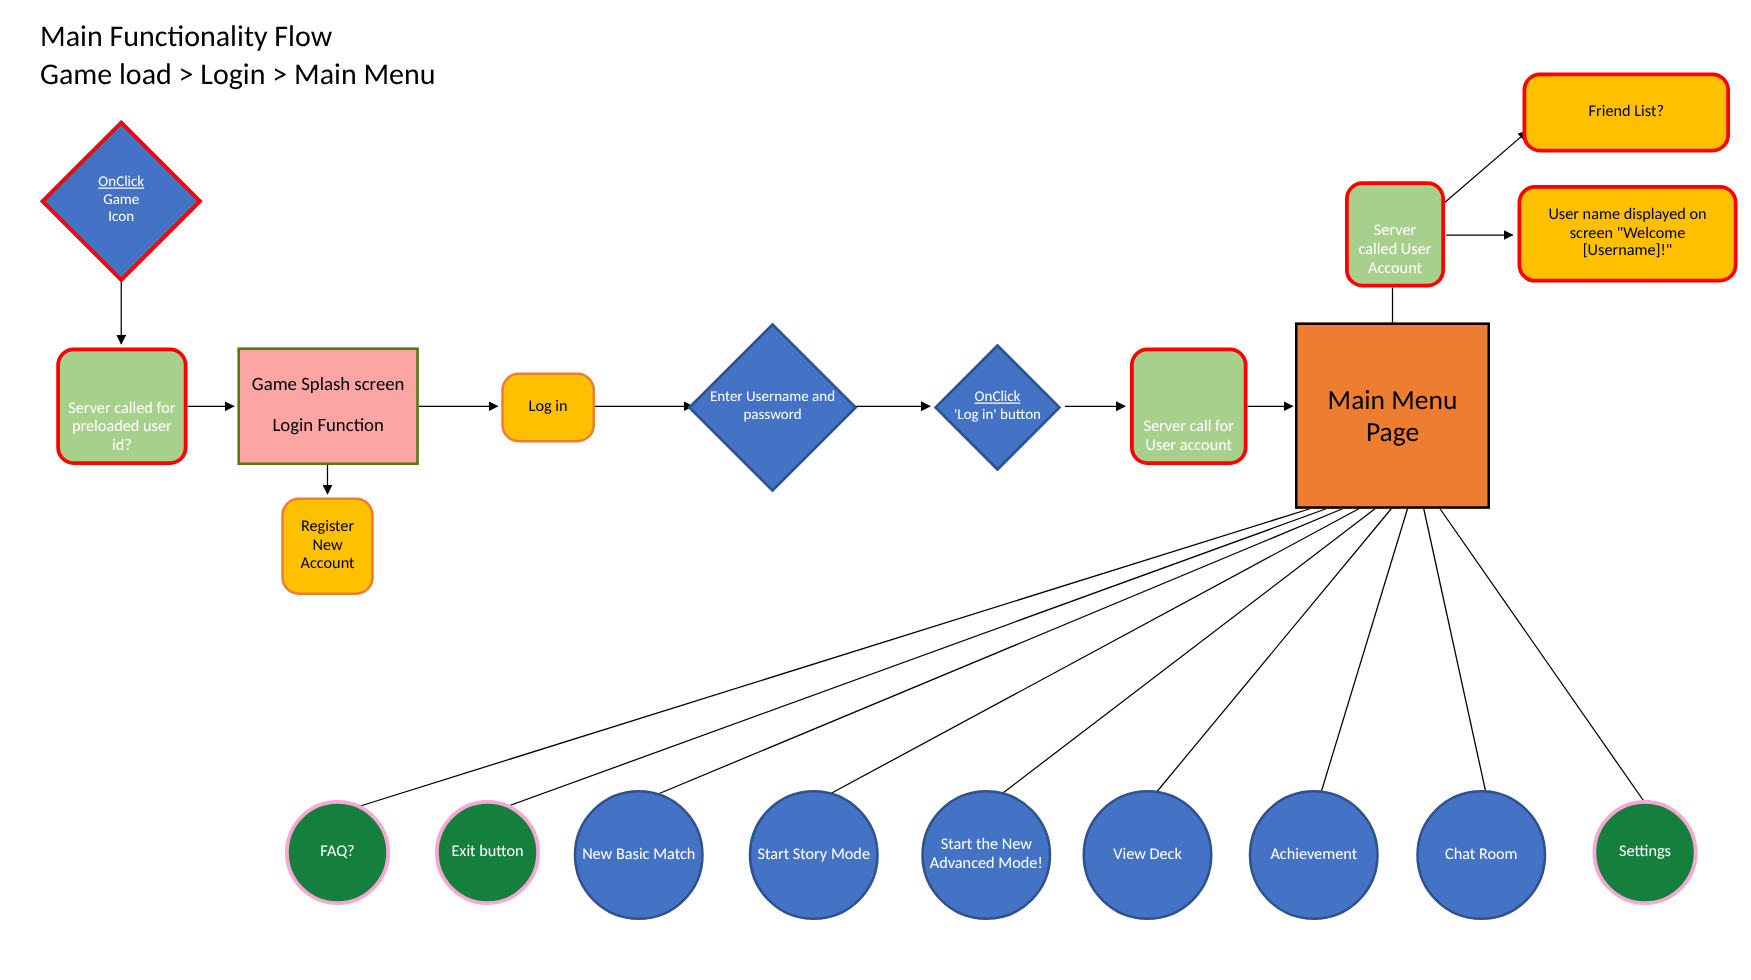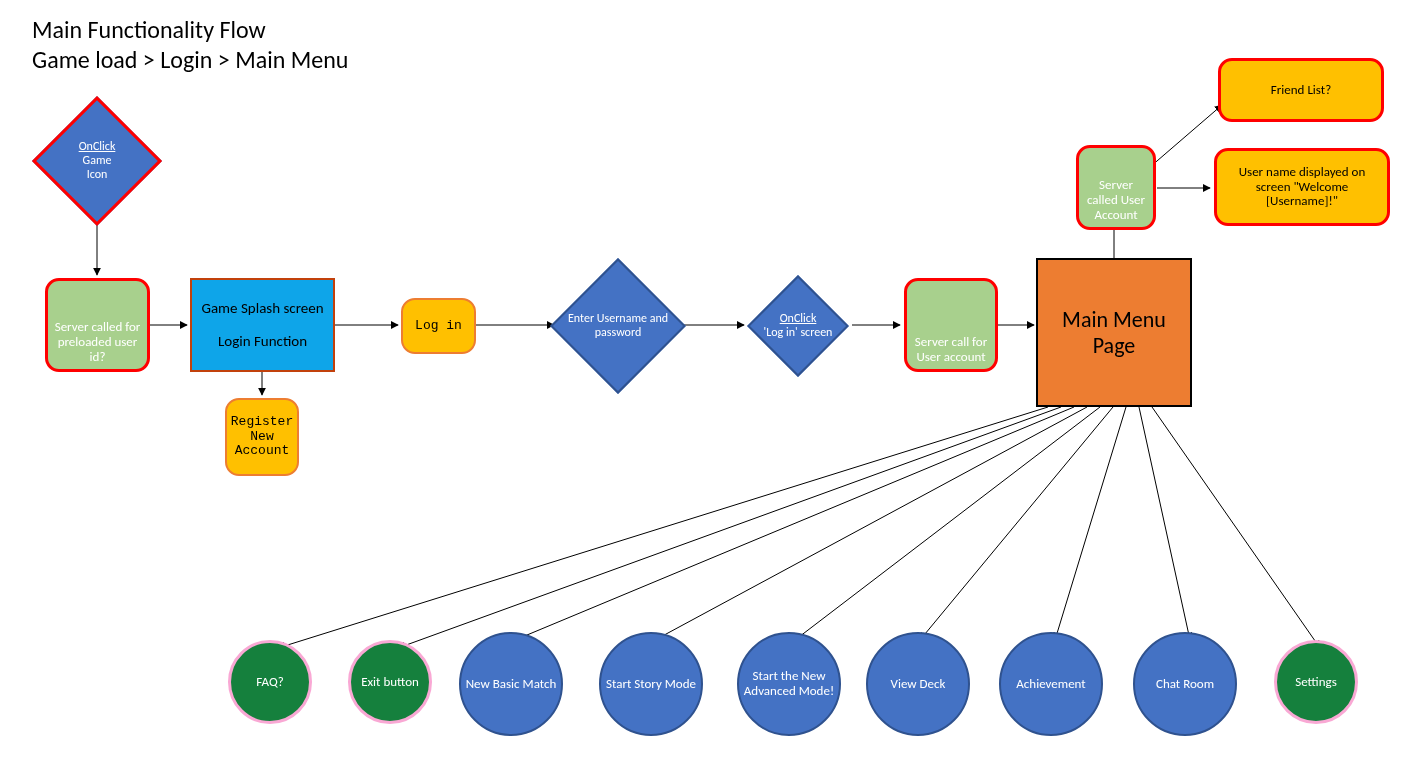--- a/index.html
+++ b/index.html
@@ -25,41 +25,40 @@
     text-align: center;
     display: flex;
     flex-direction: column;
     justify-content: center;
     align-items: center;
     font-size: 13px;
     line-height: 1.15;
     padding: 4px;
   }
   .rect-orange {
-    background: #0ea5e9;
-    border: 2px solid #c2410c;
+    background: #fca5a5;
+    border: 2px solid #4d7c0f;
   }
   .rect-orange-big {
     background: #ed7d31;
     border: 2px solid #000;
     font-size: 22px;
   }
   .rrect-green {
     background: #a8d08d;
     border: 3px solid #ff0000;
     border-radius: 14px;
     color: #ffffff;
     justify-content: flex-end;
   }
   .rrect-orange {
     background: #ffc000;
     border: 2px solid #ed7d31;
     border-radius: 14px;
     color: #000;
-    font-family: Liberation Mono, monospace;
   }
   .rrect-orange-red {
     background: #ffc000;
     border: 3px solid #ff0000;
     border-radius: 14px;
     color: #000000;
   }
   .circle-blue {
     background: #4472c4;
     border: 2px solid #2f528f;
@@ -196,21 +195,21 @@
   <div class="diamond diamond-blue"></div>
   <div class="diamond-label" style="left:-12px; right:-12px;">
     <span>Enter Username and password</span>
   </div>
 </div>
 
 <div class="diamond-wrap" style="left:762px; top:290px; width:72px; height:72px;">
   <div class="diamond diamond-blue"></div>
   <div class="diamond-label" style="left:-18px; right:-18px;">
     <span class="u">OnClick</span>
-    <span>'Log in' screen</span>
+    <span>'Log in' button</span>
   </div>
 </div>
 
 <div class="node rrect-green" style="left:904px; top:278px; width:94px; height:94px;">
   <span>Server call for User account</span>
 </div>
 
 <div class="node rect-orange-big" style="left:1036px; top:258px; width:156px; height:149px;">
   <span>Main Menu Page</span>
 </div>

